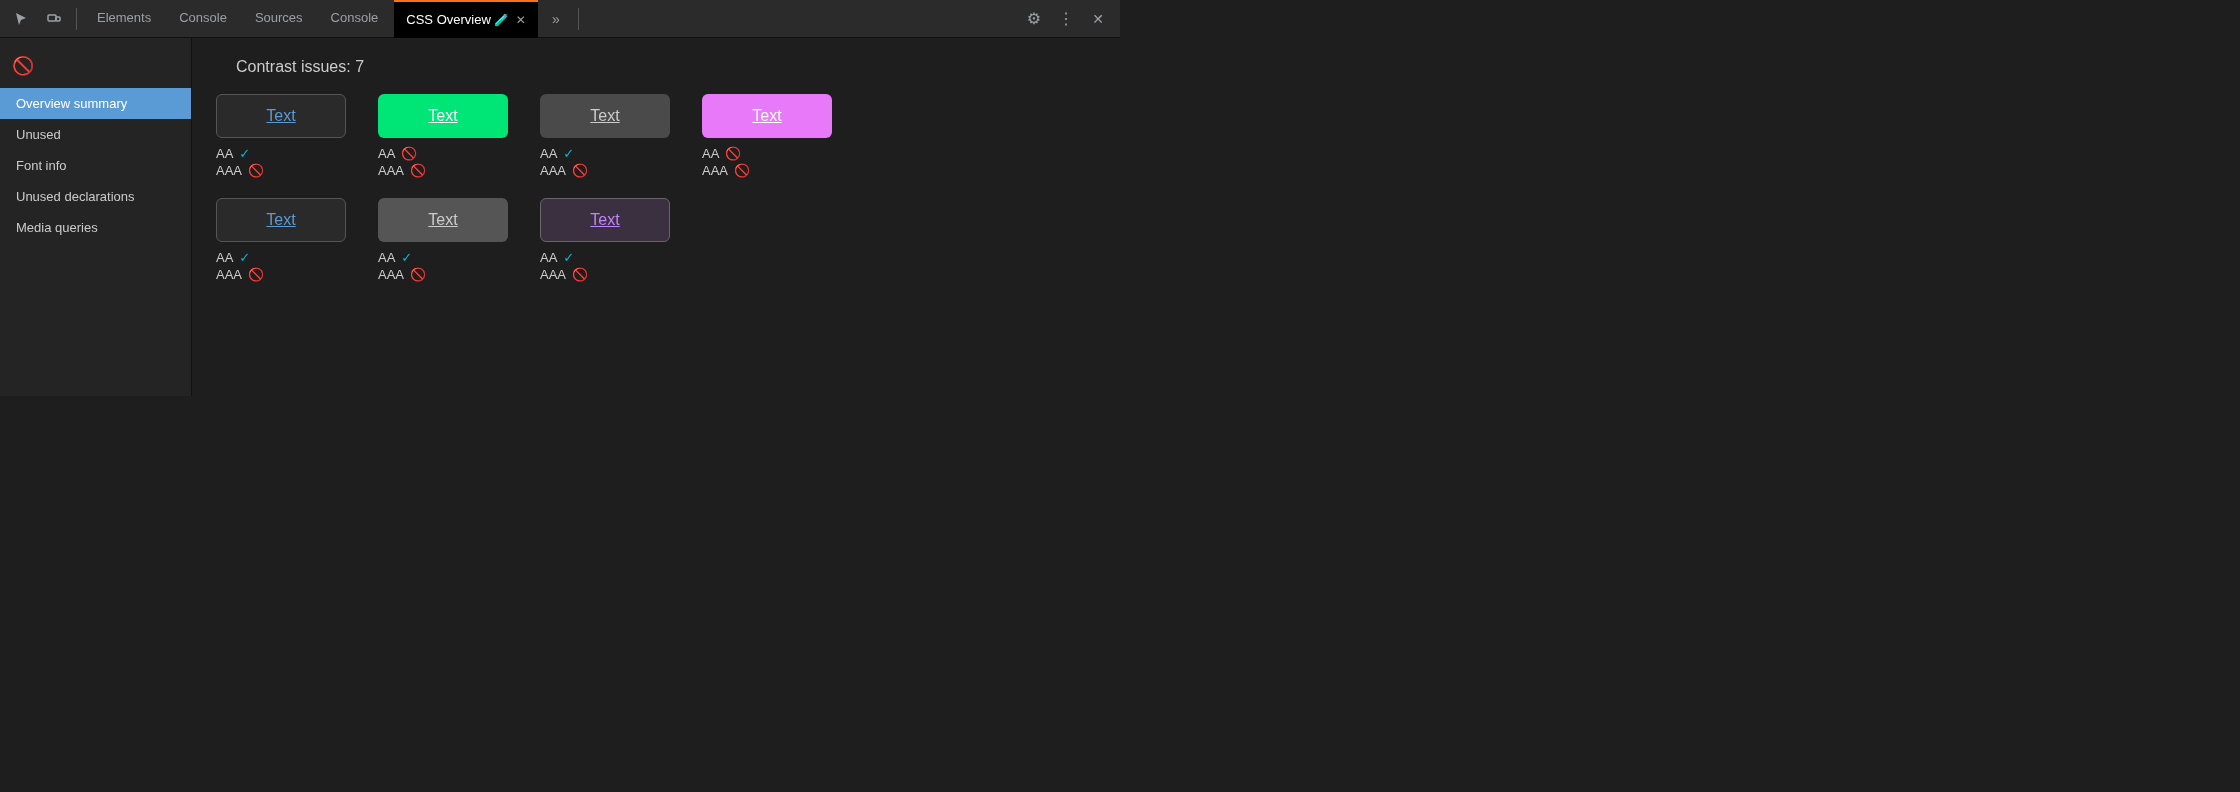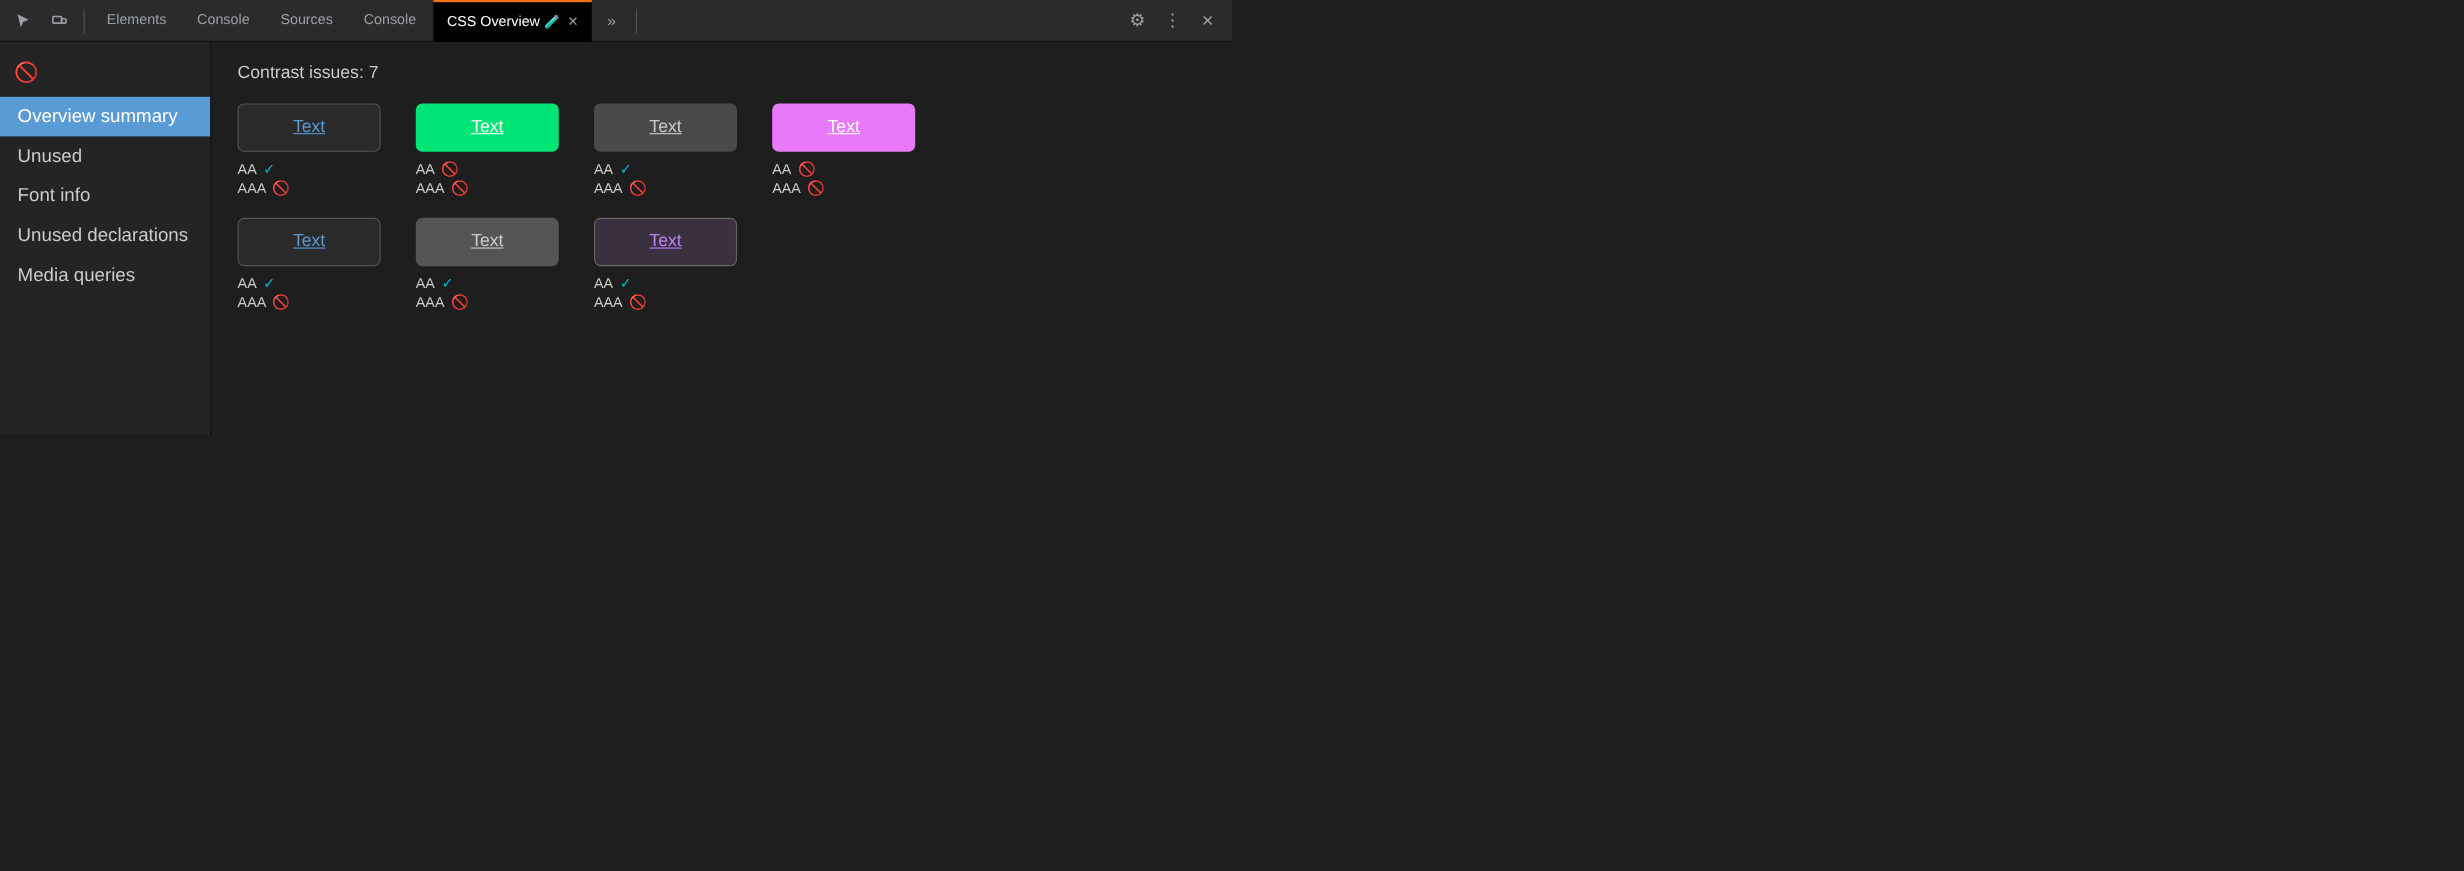--- a/index.html
+++ b/index.html
@@ -110,39 +110,40 @@
       justify-content: center;
       color: #9aa0a6;
       font-size: 18px;
       cursor: pointer;
     }
 
     .sidebar-nav-item {
       padding: 8px 16px;
       cursor: pointer;
       color: #ccc;
-      font-size: 17px;
+      font-size: 13px;
       border-radius: 0;
     }
     .sidebar-nav-item.active {
       background: #5b9bd5;
       color: #fff;
     }
 
     
     .content {
       flex: 1;
       padding: 20px 24px;
       overflow-y: auto;
     }
 
     .contrast-title {
       font-size: 16px;
       color: #ccc;
       margin-bottom: 18px;
+      margin-left: 20px;
     }
 
     
     .contrast-grid {
       display: flex;
       flex-direction: column;
       gap: 20px;
     }
 
     .contrast-row {

